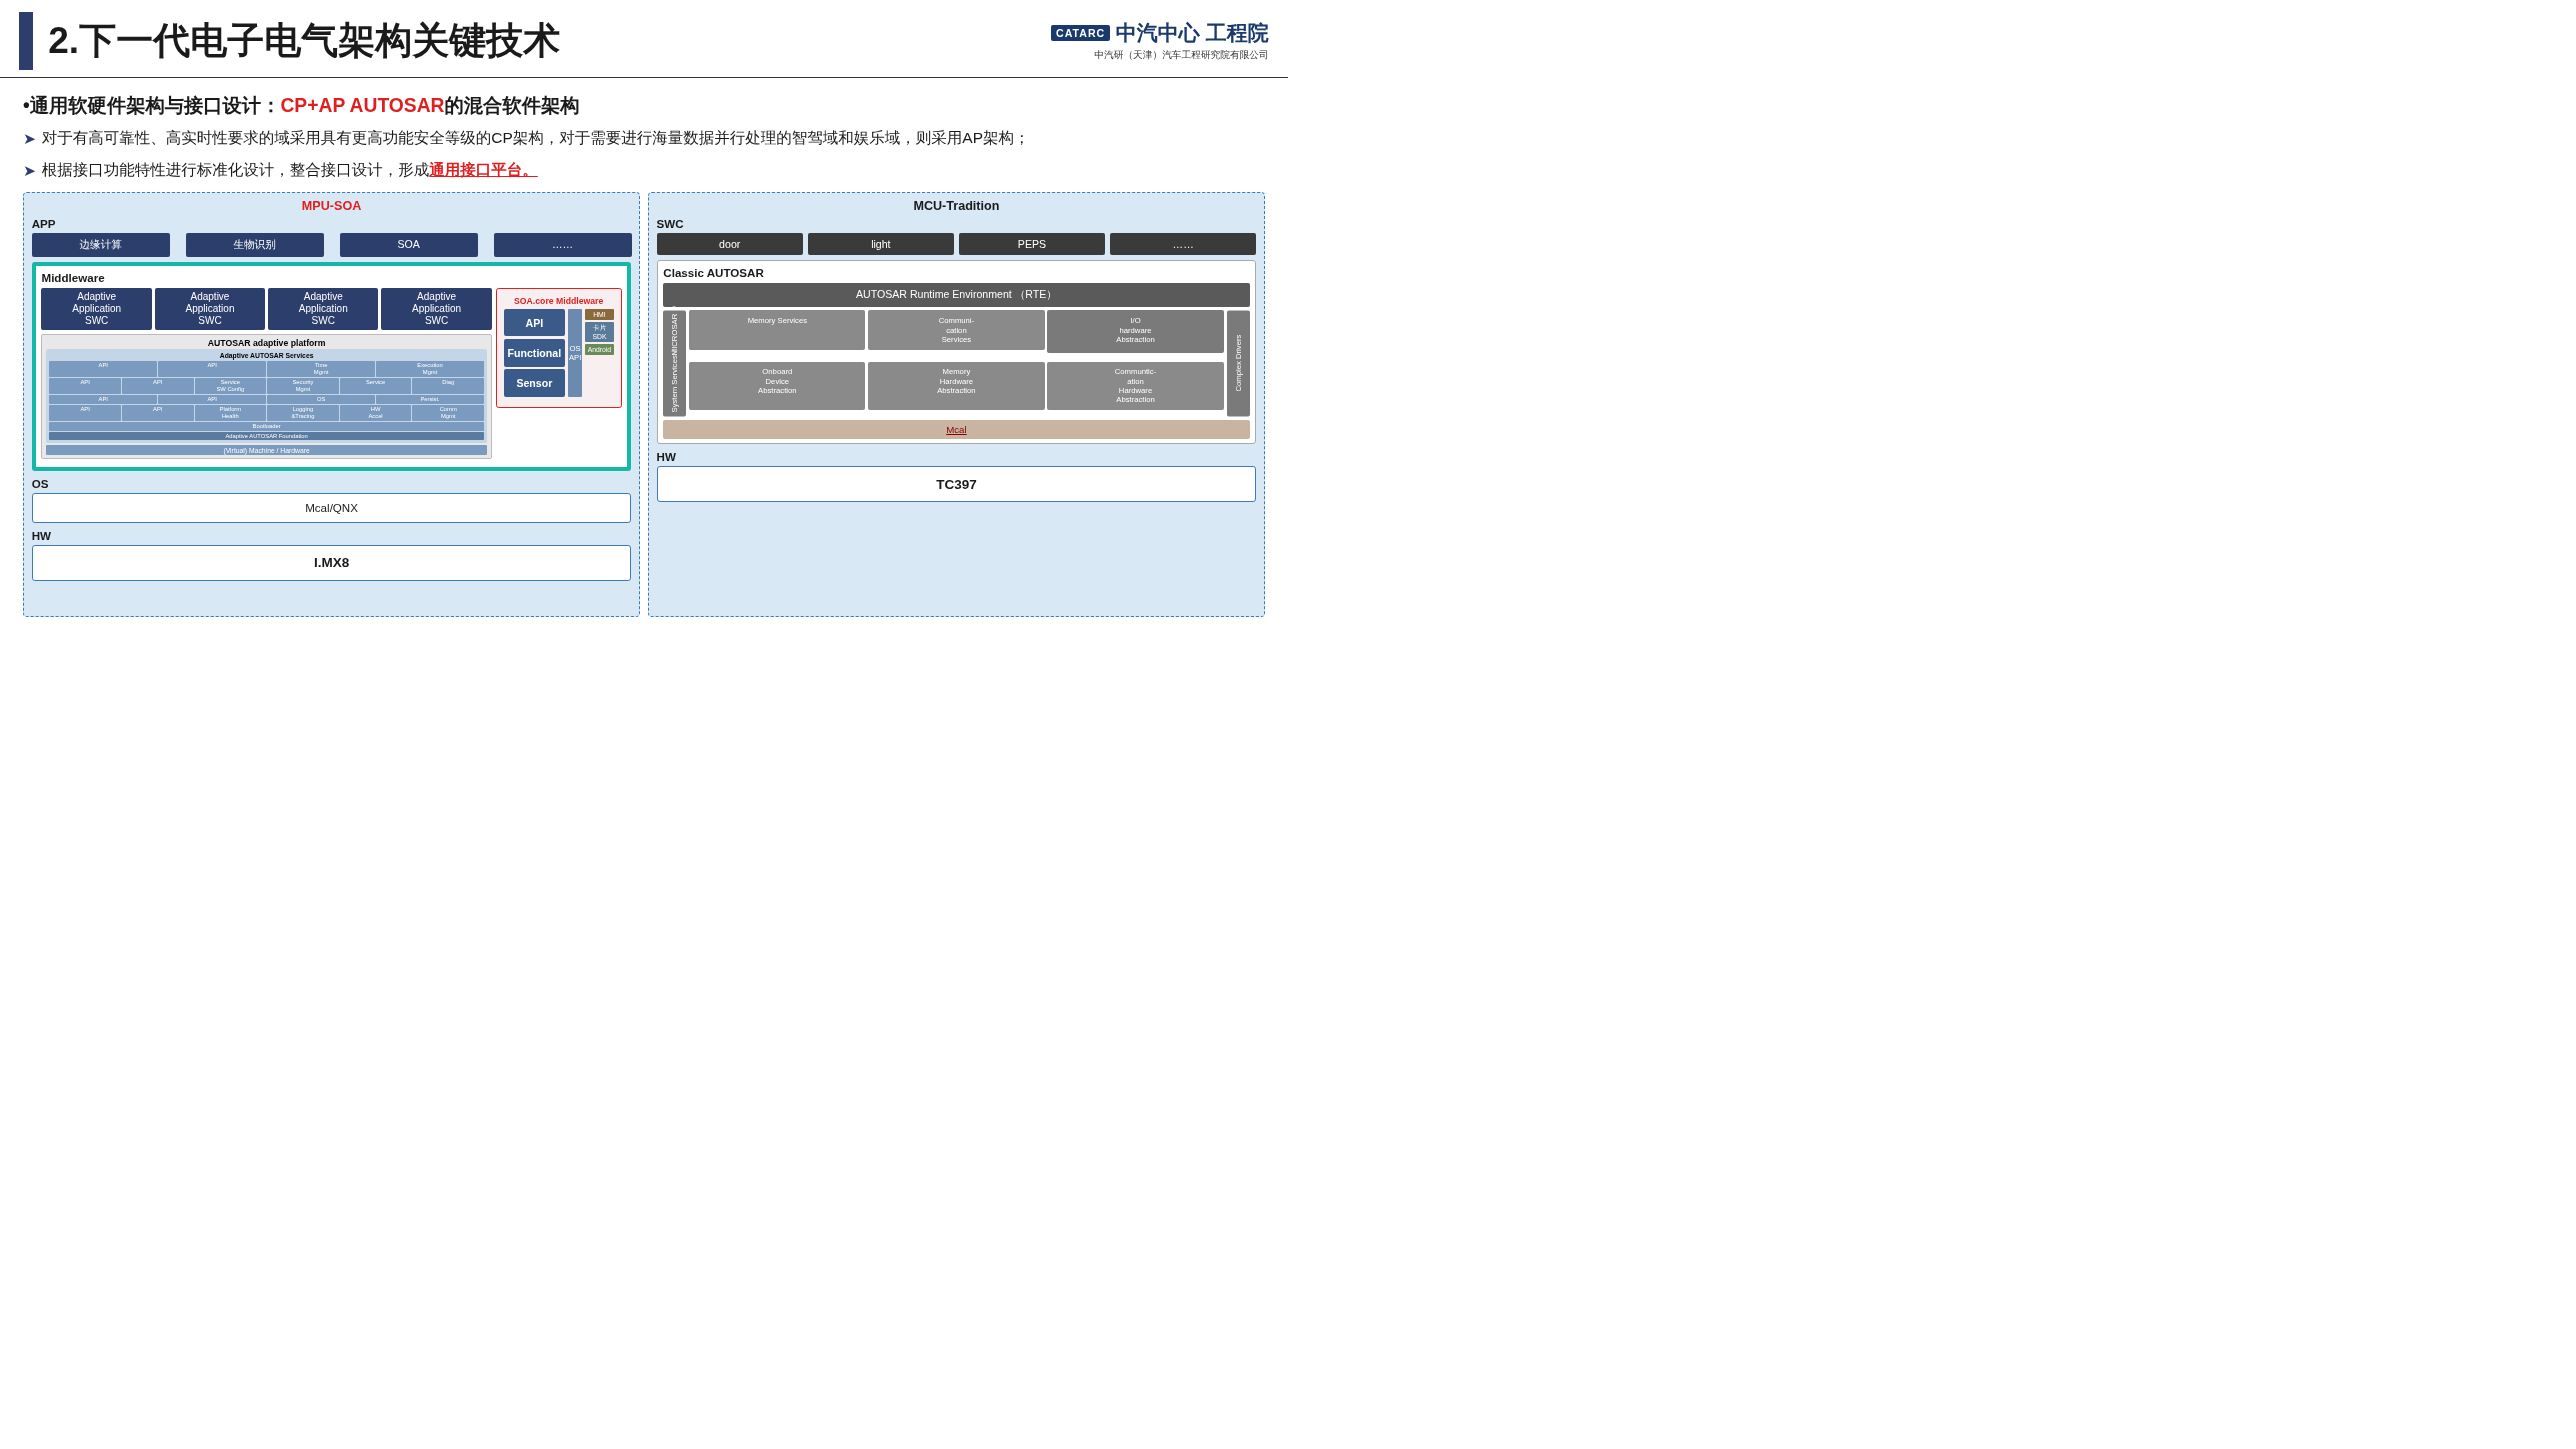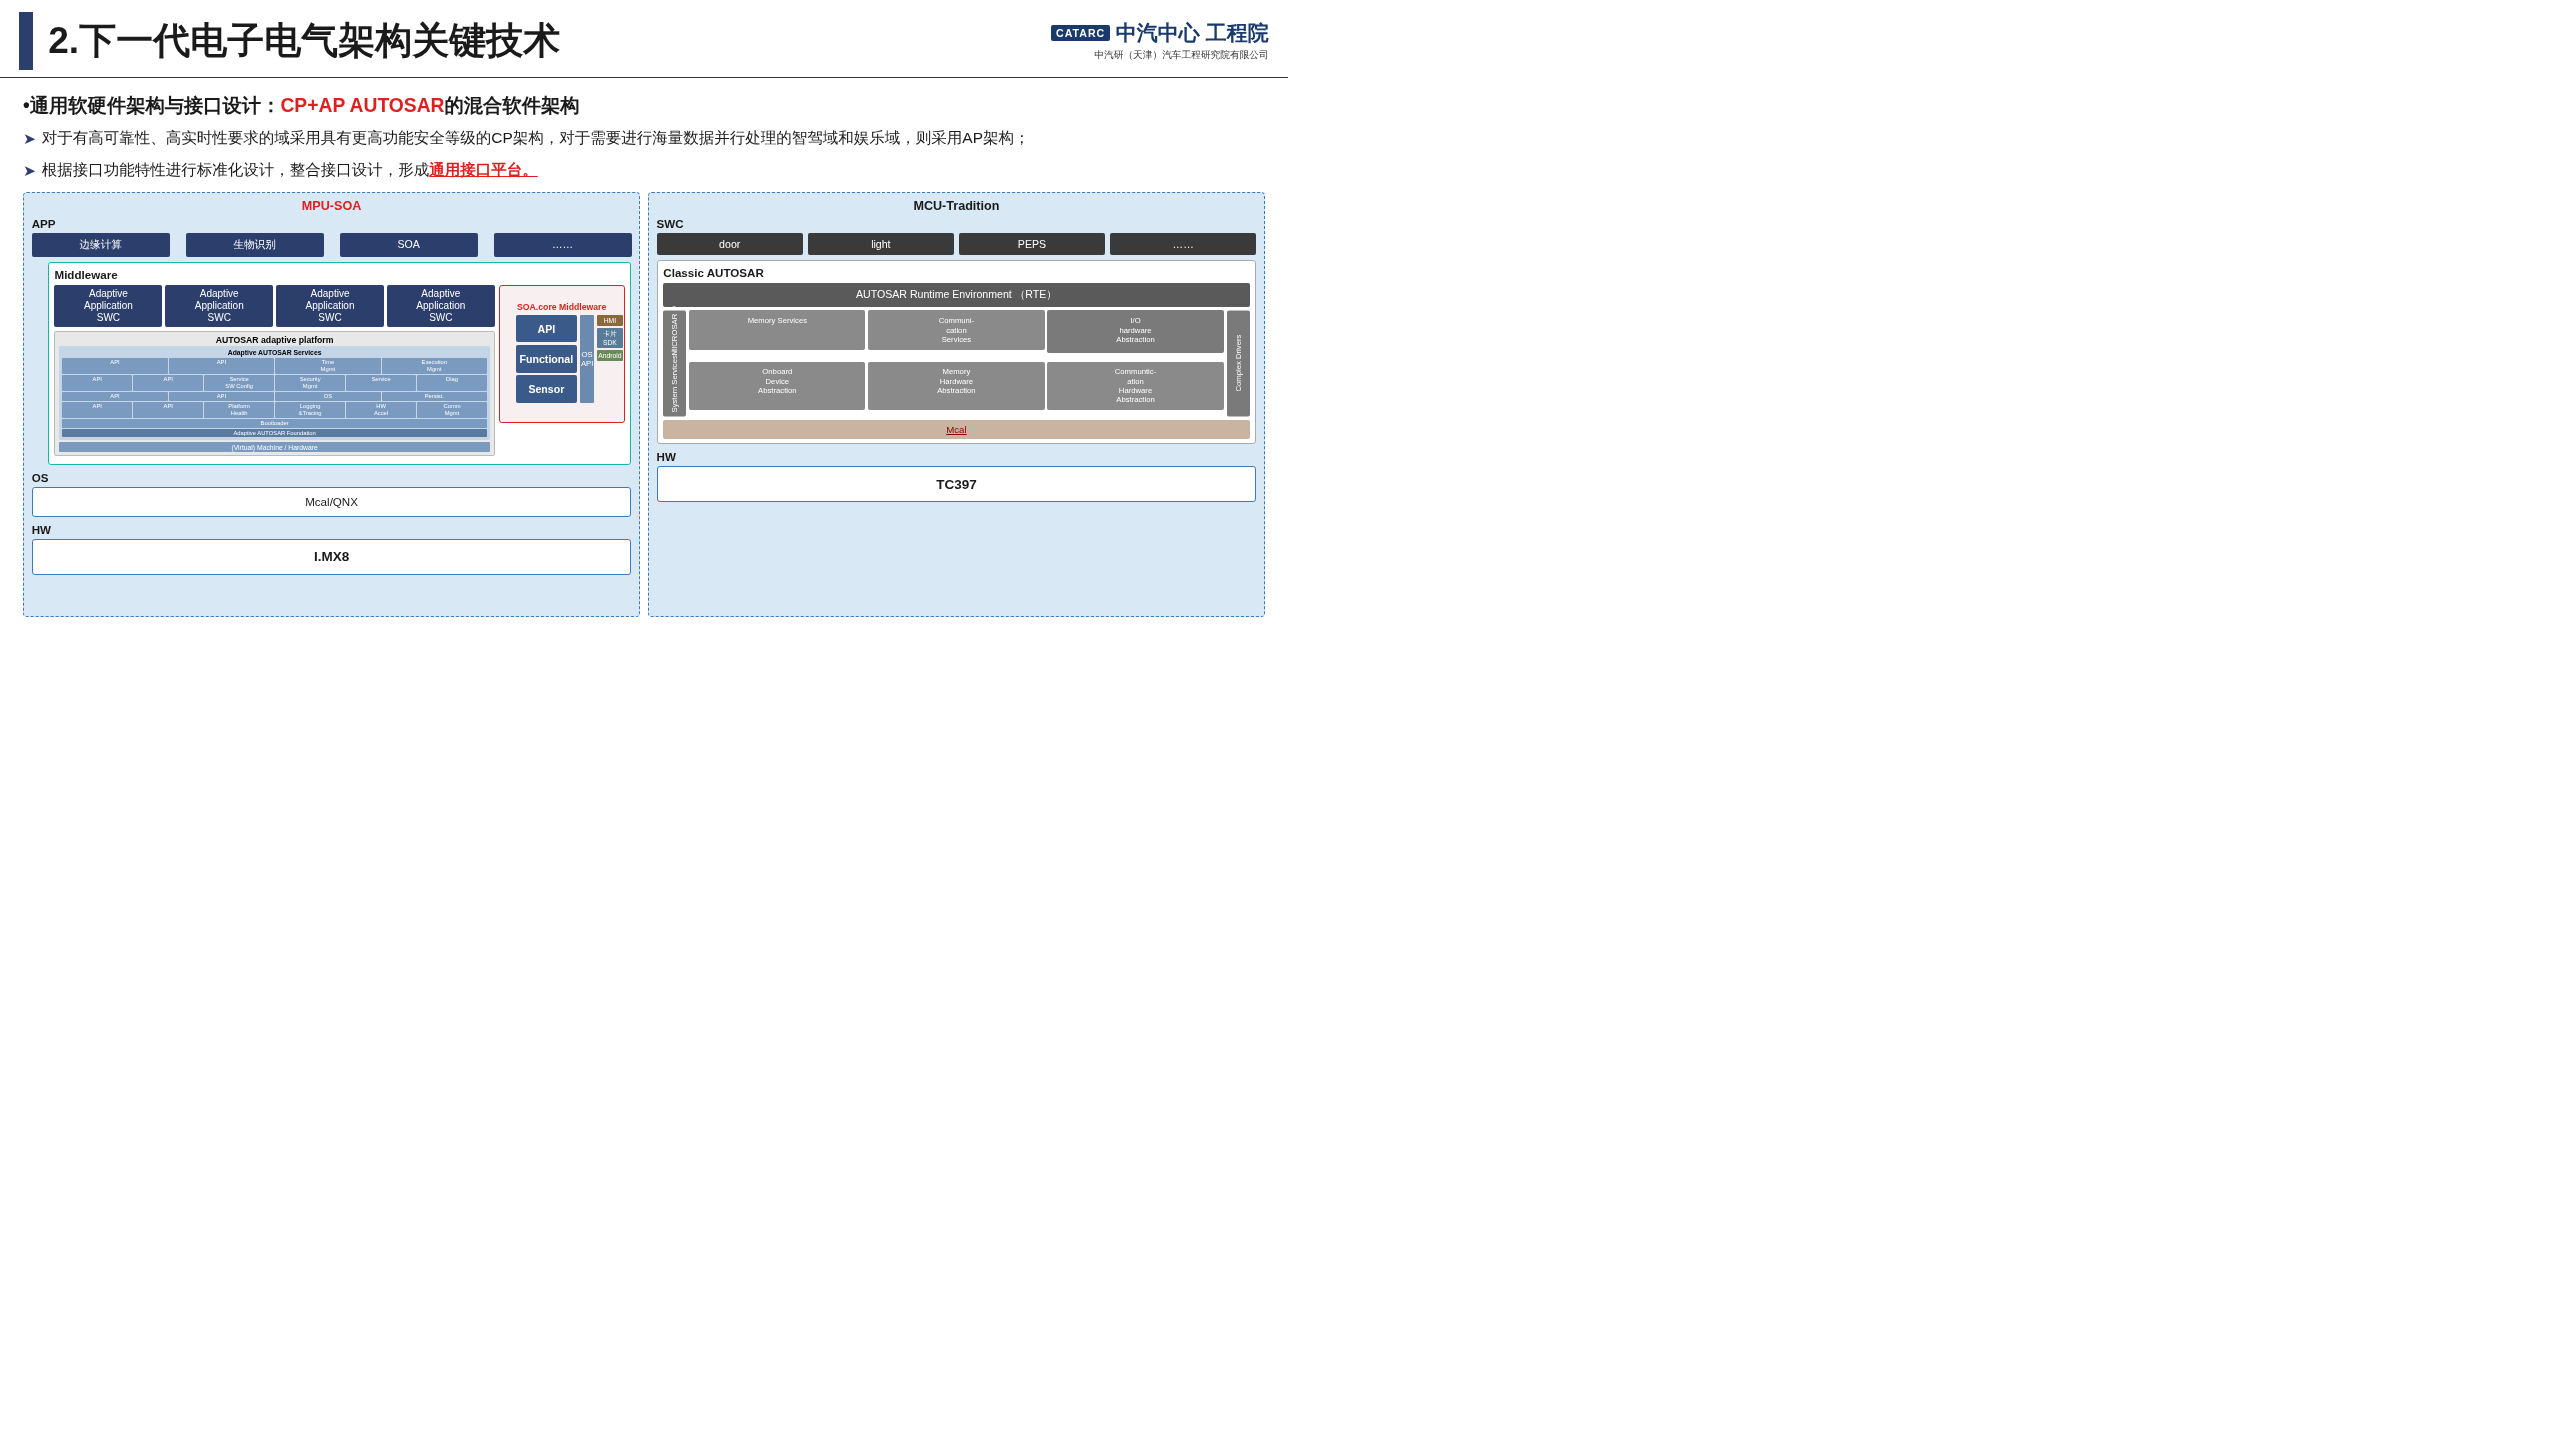--- a/index.html
+++ b/index.html
@@ -183,25 +183,24 @@
       font-size: 10.6px;
       padding: 4.8px 9.7px;
       border-radius: 1.9px;
       text-align: center;
       flex: 1;
     }
 
     
     .middleware-box {
       background: #fff;
-      border: 1px solid #14b8a6;
+      border: 4px solid #14b8a6;
       border-radius: 2.9px;
       padding: 4.8px 5.8px;
       margin-bottom: 5.8px;
-      margin-left: 16px;
     }
     .mw-label {
       font-size: 11.6px;
       font-weight: bold;
       color: #1a1a1a;
       margin-bottom: 3.9px;
     }
     .mw-inner {
       display: flex;
       gap: 3.9px;
@@ -280,21 +279,21 @@
       text-align: center;
       padding: 1.9px;
       border-radius: 1px;
       margin-top: 1.9px;
     }
 
     
     .soa-core-box {
       border: 1.4px solid #e02020;
       border-radius: 2.9px;
-      padding: 16px;
+      padding: 7px;
       background: #f8f0f0;
     }
     .soa-core-label {
       color: #e02020;
       font-size: 8.7px;
       font-weight: bold;
       text-align: center;
       margin-bottom: 2.9px;
     }
     .soa-btns {

